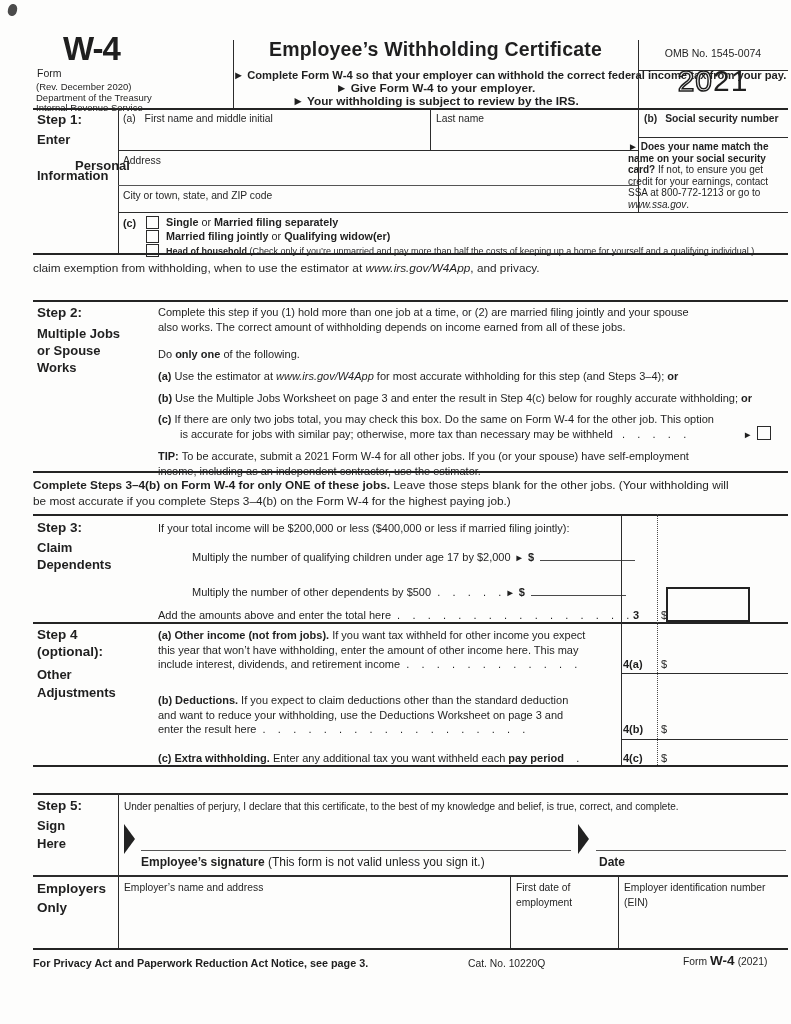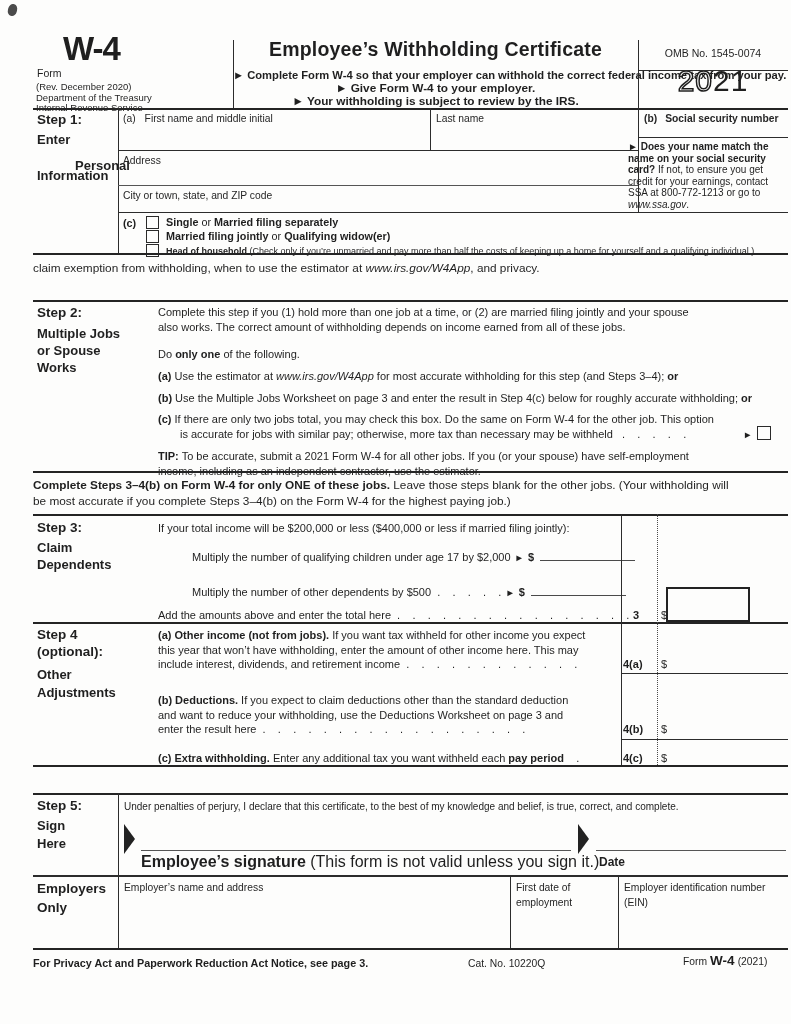--- a/index.html
+++ b/index.html
@@ -28,21 +28,21 @@
   .bullet{font-size:11.8px;font-weight:700;}
   .omb{font-size:10.5px;}
   .w4big{font-size:33px;font-weight:700;letter-spacing:-1px;}
   .formsmall{font-size:10.5px;}
   .rev{font-size:9.5px;line-height:11.5px;}
   .year{font-size:30px;font-weight:400;letter-spacing:1px;}
   .outline{-webkit-text-stroke:1.5px #1d1d1d;color:#fdfdfc;}
   .num{font-size:11px;font-weight:700;}
   .dol{font-size:11px;}
   .perj{font-size:10px;}
-  .siglab{font-size:16px;}
+  .siglab{font-size:12px;}
   .ctr{text-align:center;}
   .ul{display:inline-block;width:95px;border-bottom:1px solid #4a4a4a;height:11px;margin-left:6px;}
   .ar{font-size:9.5px;margin:0 4px;}
   .cb{position:absolute;width:11px;height:11px;border:1.5px solid #2a2a2a;background:transparent;}
   .sigarr{position:absolute;width:11px;height:30px;background:#222;clip-path:polygon(0 0,100% 50%,0 100%);}
   .heavybox{position:absolute;border:2px solid #222;background:#fdfdfc;}
   .inputzone{position:absolute;background:transparent;}
   .speck{position:absolute;background:#2b2b2b;border-radius:45%;opacity:.85;transform:rotate(14deg);}
 </style>
 </head>

